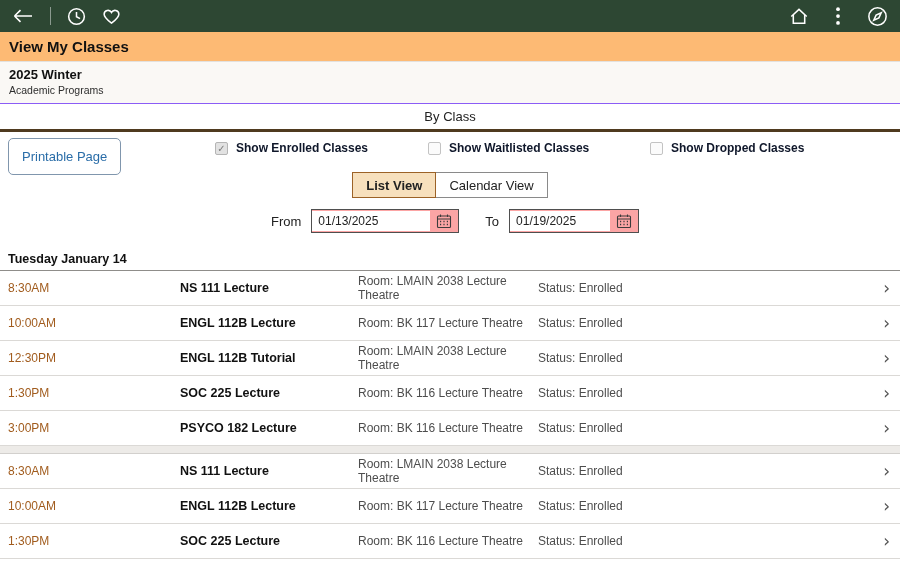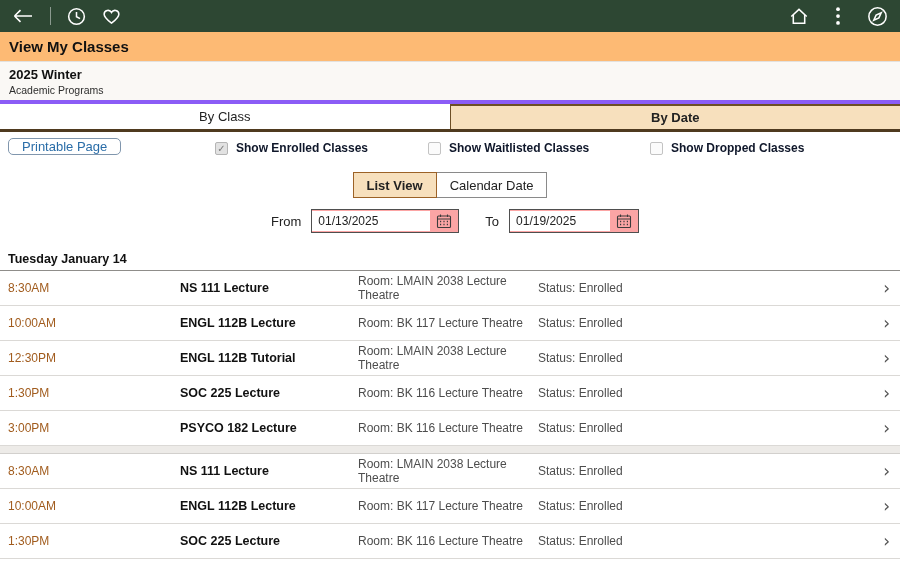--- a/index.html
+++ b/index.html
@@ -15,35 +15,35 @@
   .icon-btn { display:flex; align-items:center; justify-content:center; cursor:pointer; }
   .vdiv { width:1px; height:18px; background:rgba(255,255,255,.45); }
 
   
   .titlebar { height:30px; background:#fdba74; display:flex; align-items:center;
     padding:0 9px; border-bottom:1px solid #e3e1de; }
   .titlebar h1 { font-size:15px; font-weight:bold; color:#111; }
 
   
   .termbar { height:42px; background:#faf8f5; padding:5px 9px 0;
-    border-bottom:4px solid #8b5cf6; }
+    border-bottom:1px solid #8b5cf6; }
   .term-name { font-size:13px; font-weight:bold; color:#111; }
   .term-sub  { font-size:10.5px; color:#2e2e2e; margin-top:2px; }
 
   
   .tabs { display:flex; height:28px; border-bottom:3px solid #4f3a1f; }
   .tab { flex:1; display:flex; align-items:center; justify-content:center;
     font-size:13px; color:#222; background:#fff; cursor:pointer; }
   .tab.active { background:var(--tan,#f7e0bd); font-weight:bold;
     border-top:2px solid #6d4f26; border-left:1px solid #6d4f26; }
 
   
   .controls { position:relative; height:38px; }
   .btn-printable { position:absolute; left:8px; top:6px; background:#fff;
-    border:1px solid #8096ad; border-radius:5px; padding:0 13px;
+    border:1px solid #8096ad; border-radius:5px; padding:10px 13px;
     font-size:13px; color:var(--blue,#2a6da8); cursor:pointer;
     font-family:"Liberation Sans", sans-serif; }
   .cbx-item { position:absolute; top:9px; display:flex; align-items:center; cursor:pointer; }
   .cbx-item .box { width:13px; height:13px; border:1px solid #c3c3c3; border-radius:2px;
     background:#fbfbfb; margin-right:8px; font-size:10px; line-height:12px;
     text-align:center; color:#7d7d7d; }
   .cbx-item.checked .box { background:#e2e2e2; border-color:#b5b5b5; }
   .cbx-item .lbl { font-size:12px; font-weight:bold; color:#0f172a; }
 
   
@@ -132,23 +132,20 @@
 
 <div class="termbar">
   <div class="term-name">2025 Winter</div>
   <div class="term-sub">Academic Programs</div>
 </div>
 
 <div class="tabs">
   <div class="tab">
     <span>By Class</span>
   </div>
-  <div class="tab active">
-    <span>By Date</span>
-  </div>
 </div>
 
 <div class="controls">
   <button class="btn-printable">Printable Page</button>
 
   <div class="cbx-item checked" style="left:215px">
     <span class="box">✓</span>
     <span class="lbl">Show Enrolled Classes</span>
   </div>
   <div class="cbx-item" style="left:428px">
@@ -159,21 +156,21 @@
     <span class="box"></span>
     <span class="lbl">Show Dropped Classes</span>
   </div>
 </div>
 
 <div class="viewtoggle">
   <div class="vt-btn active">
     <span>List View</span>
   </div>
   <div class="vt-btn">
-    <span>Calendar Date</span>
+    <span>Calendar View</span>
   </div>
 </div>
 
 <div class="daterange">
   <span class="dr-label">From</span>
   <div class="dr-field">
     <input value="01/13/2025" style="">
     <span class="cal-btn">
       <svg width="16" height="16" viewBox="0 0 16 16" fill="none" stroke="#3c3c3c" stroke-width="1.1">
         <rect x="1.5" y="3" width="13" height="11.5" rx="1"></rect>

